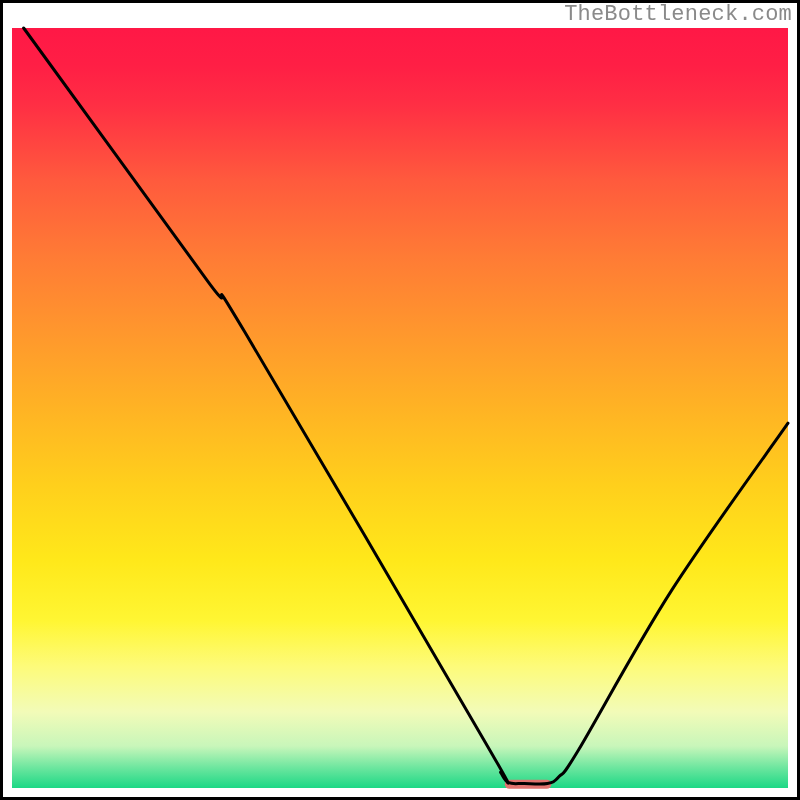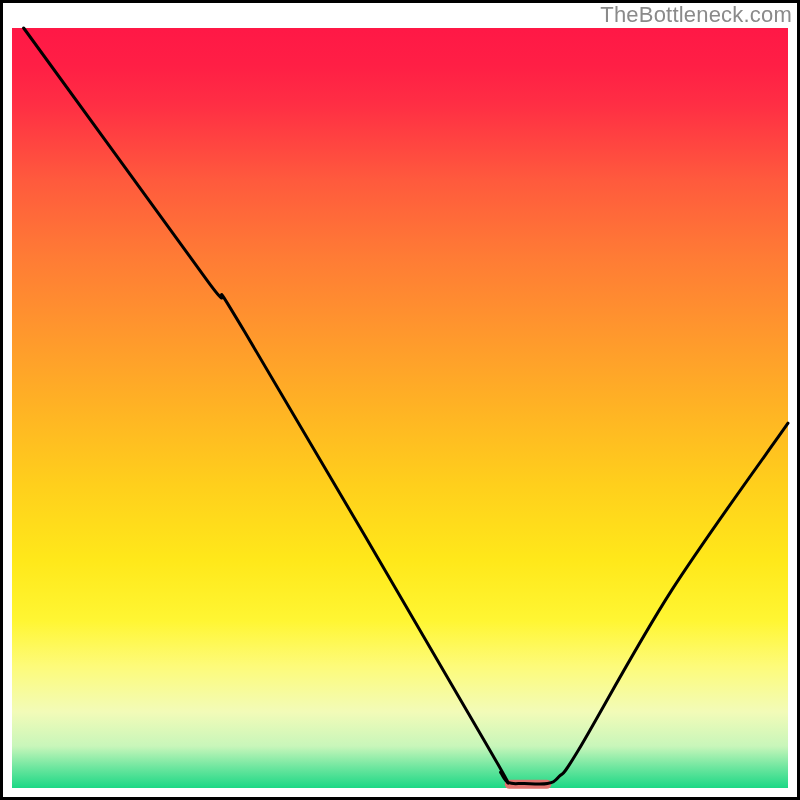--- a/index.html
+++ b/index.html
@@ -12,21 +12,21 @@
   }
   .container {
     position: relative;
     width: 800px;
     height: 800px;
   }
   .watermark {
     position: absolute;
     top: 2px;
     right: 8px;
-    font-family: Liberation Sans, sans-serif;
+    font-family: Liberation Mono, monospace;
     font-size: 22px;
     color: #8a8a8a;
     letter-spacing: 0.2px;
     z-index: 10;
   }
   svg {
     display: block;
   }
 </style>
 </head>

